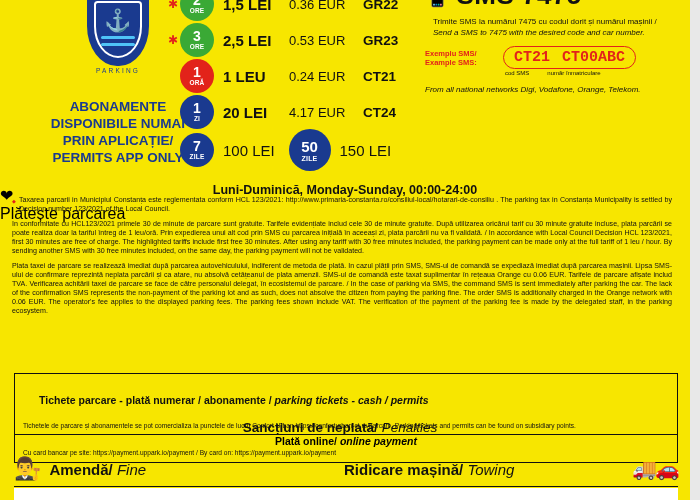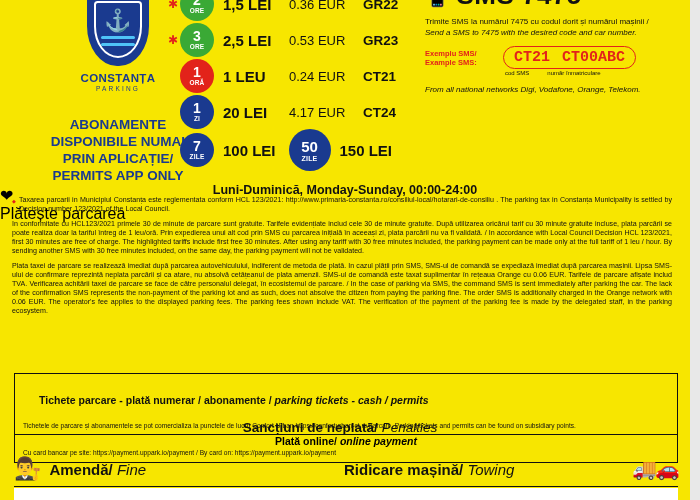--- a/index.html
+++ b/index.html
@@ -136,21 +136,21 @@
     font-weight: bold;
     color: #111111;
   }
   .star {
     position: absolute;
     left: -12px;
     color: #e2231a;
     font-size: 12px;
   }
   .trow-wide { height: 40px; }
-  .lei-wide { font-size: 15px; font-weight: bold; width: 92px; }
+  .lei-wide { font-size: 15px; font-weight: normal; width: 92px; }
 
   
   .sms {
     position: absolute;
     left: 425px; top: -20px;
     width: 258px;
   }
   .sms-title {
     font-size: 26px;
     font-weight: bold;
@@ -158,20 +158,21 @@
     letter-spacing: .5px;
     display: flex;
     align-items: center;
   }
   .sms-ico { font-size: 20px; margin-right: 6px; }
   .sms-txt {
     margin-top: 6px;
     font-size: 8px;
     color: #111111;
     line-height: 10.5px;
+    margin-left: 8px;
   }
   .sms-txt .it { font-style: italic; }
   .example {
     margin-top: 8px;
     display: flex;
     align-items: center;
   }
   .ex-label {
     font-size: 7.5px;
     color: #e2231a;
@@ -323,21 +324,20 @@
 
   <div class="top">
 
     <div class="logo-col">
       <div class="shield">
         <div class="inner"></div>
         <div class="anchor">⚓</div>
         <div class="wave"></div>
         <div class="wave wave2"></div>
       </div>
-      <div class="logo-name">CONSTANȚA</div>
       <div class="logo-sub">PARKING</div>
       <div class="app-note">ABONAMENTE DISPONIBILE NUMAI PRIN APLICAȚIE/ PERMITS APP ONLY</div>
     </div>
 
     <div class="tariffs">
 
       <div class="trow">
         <span class="star">✱</span>
         <div class="badge green">
           <span class="n">2</span>

